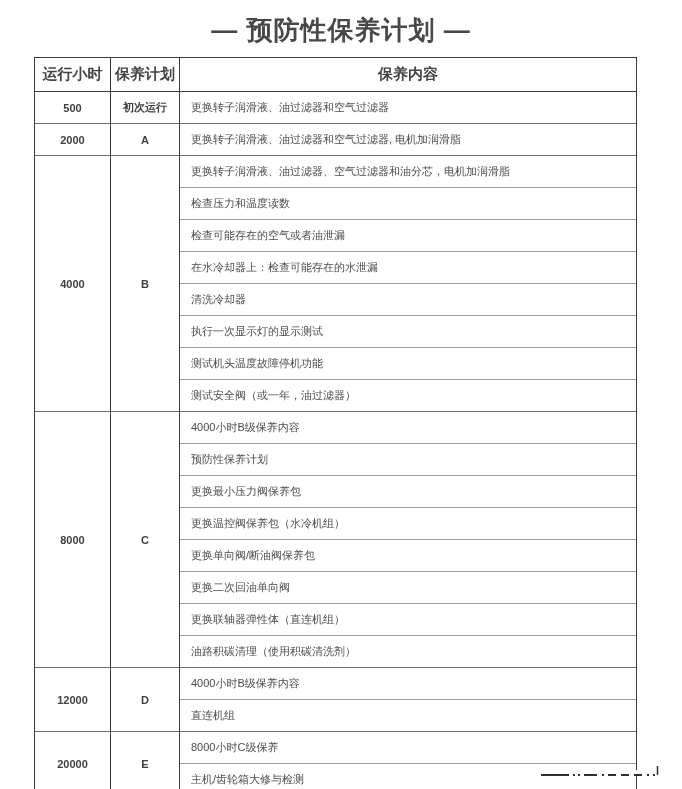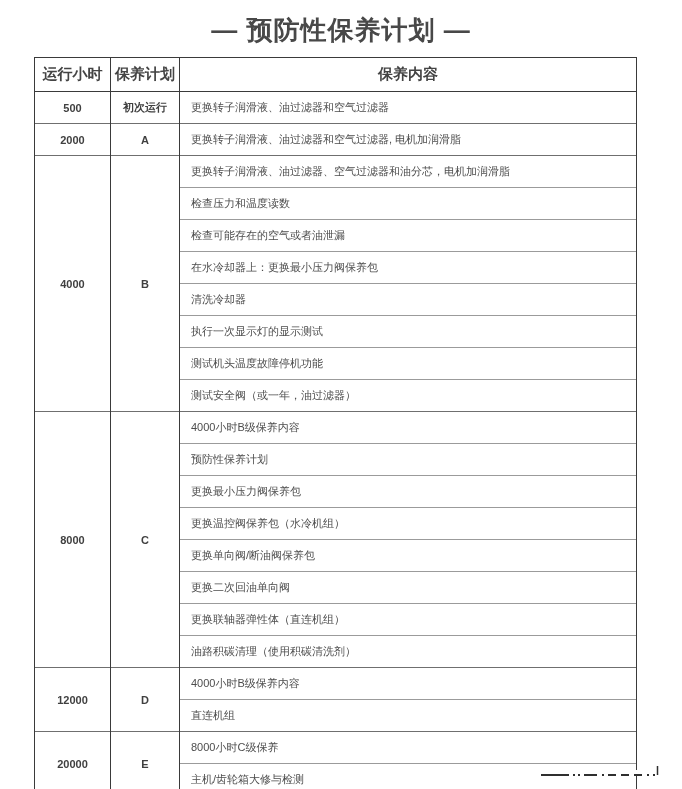--- a/index.html
+++ b/index.html
@@ -127,21 +127,21 @@
           <td class="plan" rowspan="8">B</td>
           <td class="content">更换转子润滑液、油过滤器、空气过滤器和油分芯，电机加润滑脂</td>
         </tr>
         <tr>
           <td class="content">检查压力和温度读数</td>
         </tr>
         <tr>
           <td class="content">检查可能存在的空气或者油泄漏</td>
         </tr>
         <tr>
-          <td class="content">在水冷却器上：更换最小压力阀保养包</td>
+          <td class="content">在水冷却器上：检查可能存在的水泄漏</td>
         </tr>
         <tr>
           <td class="content">清洗冷却器</td>
         </tr>
         <tr>
           <td class="content">执行一次显示灯的显示测试</td>
         </tr>
         <tr>
           <td class="content">测试机头温度故障停机功能</td>
         </tr>

